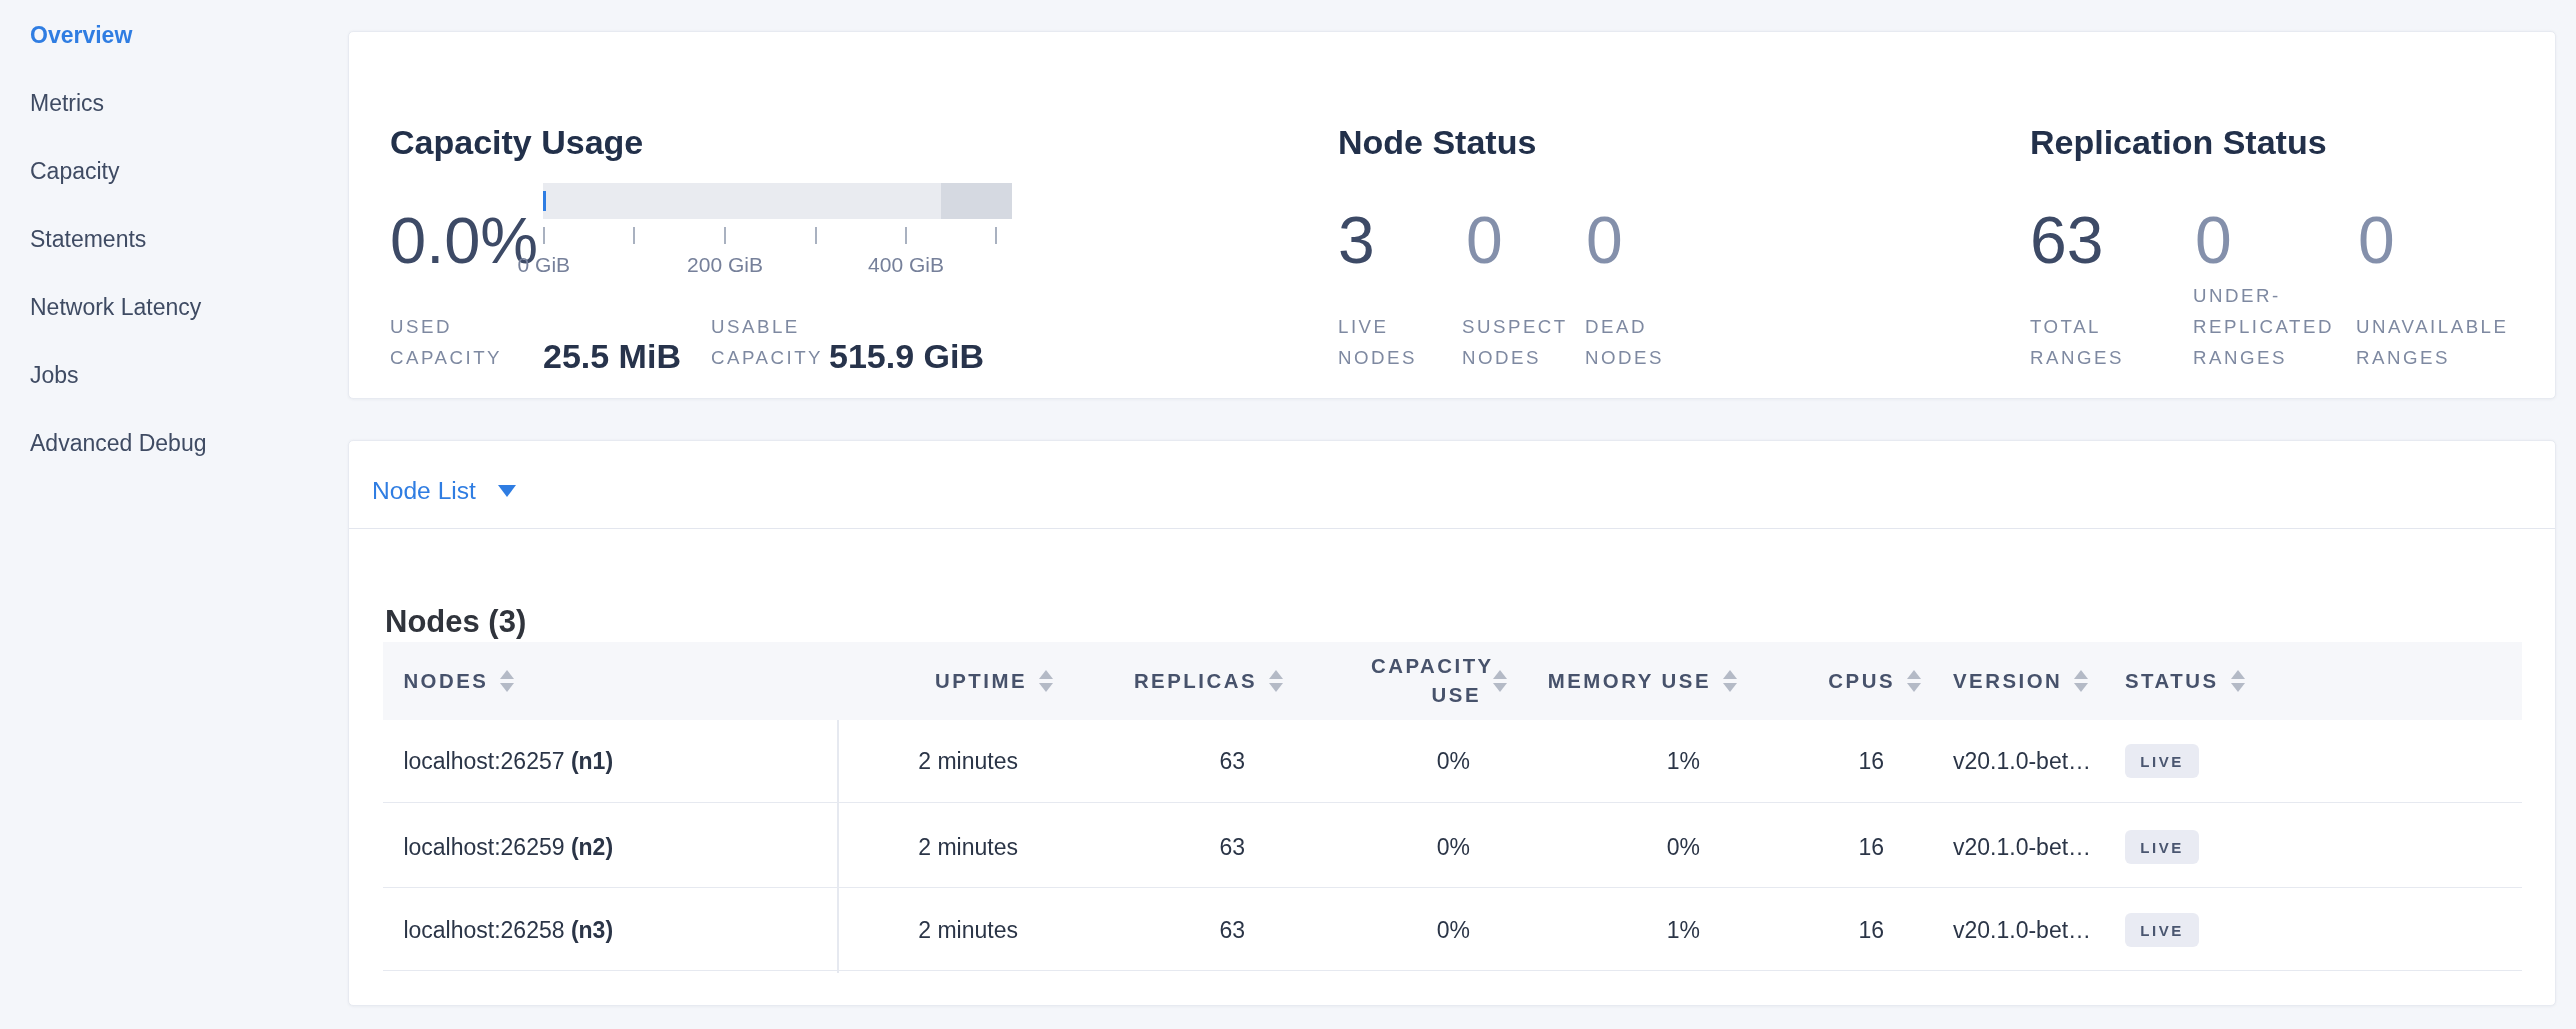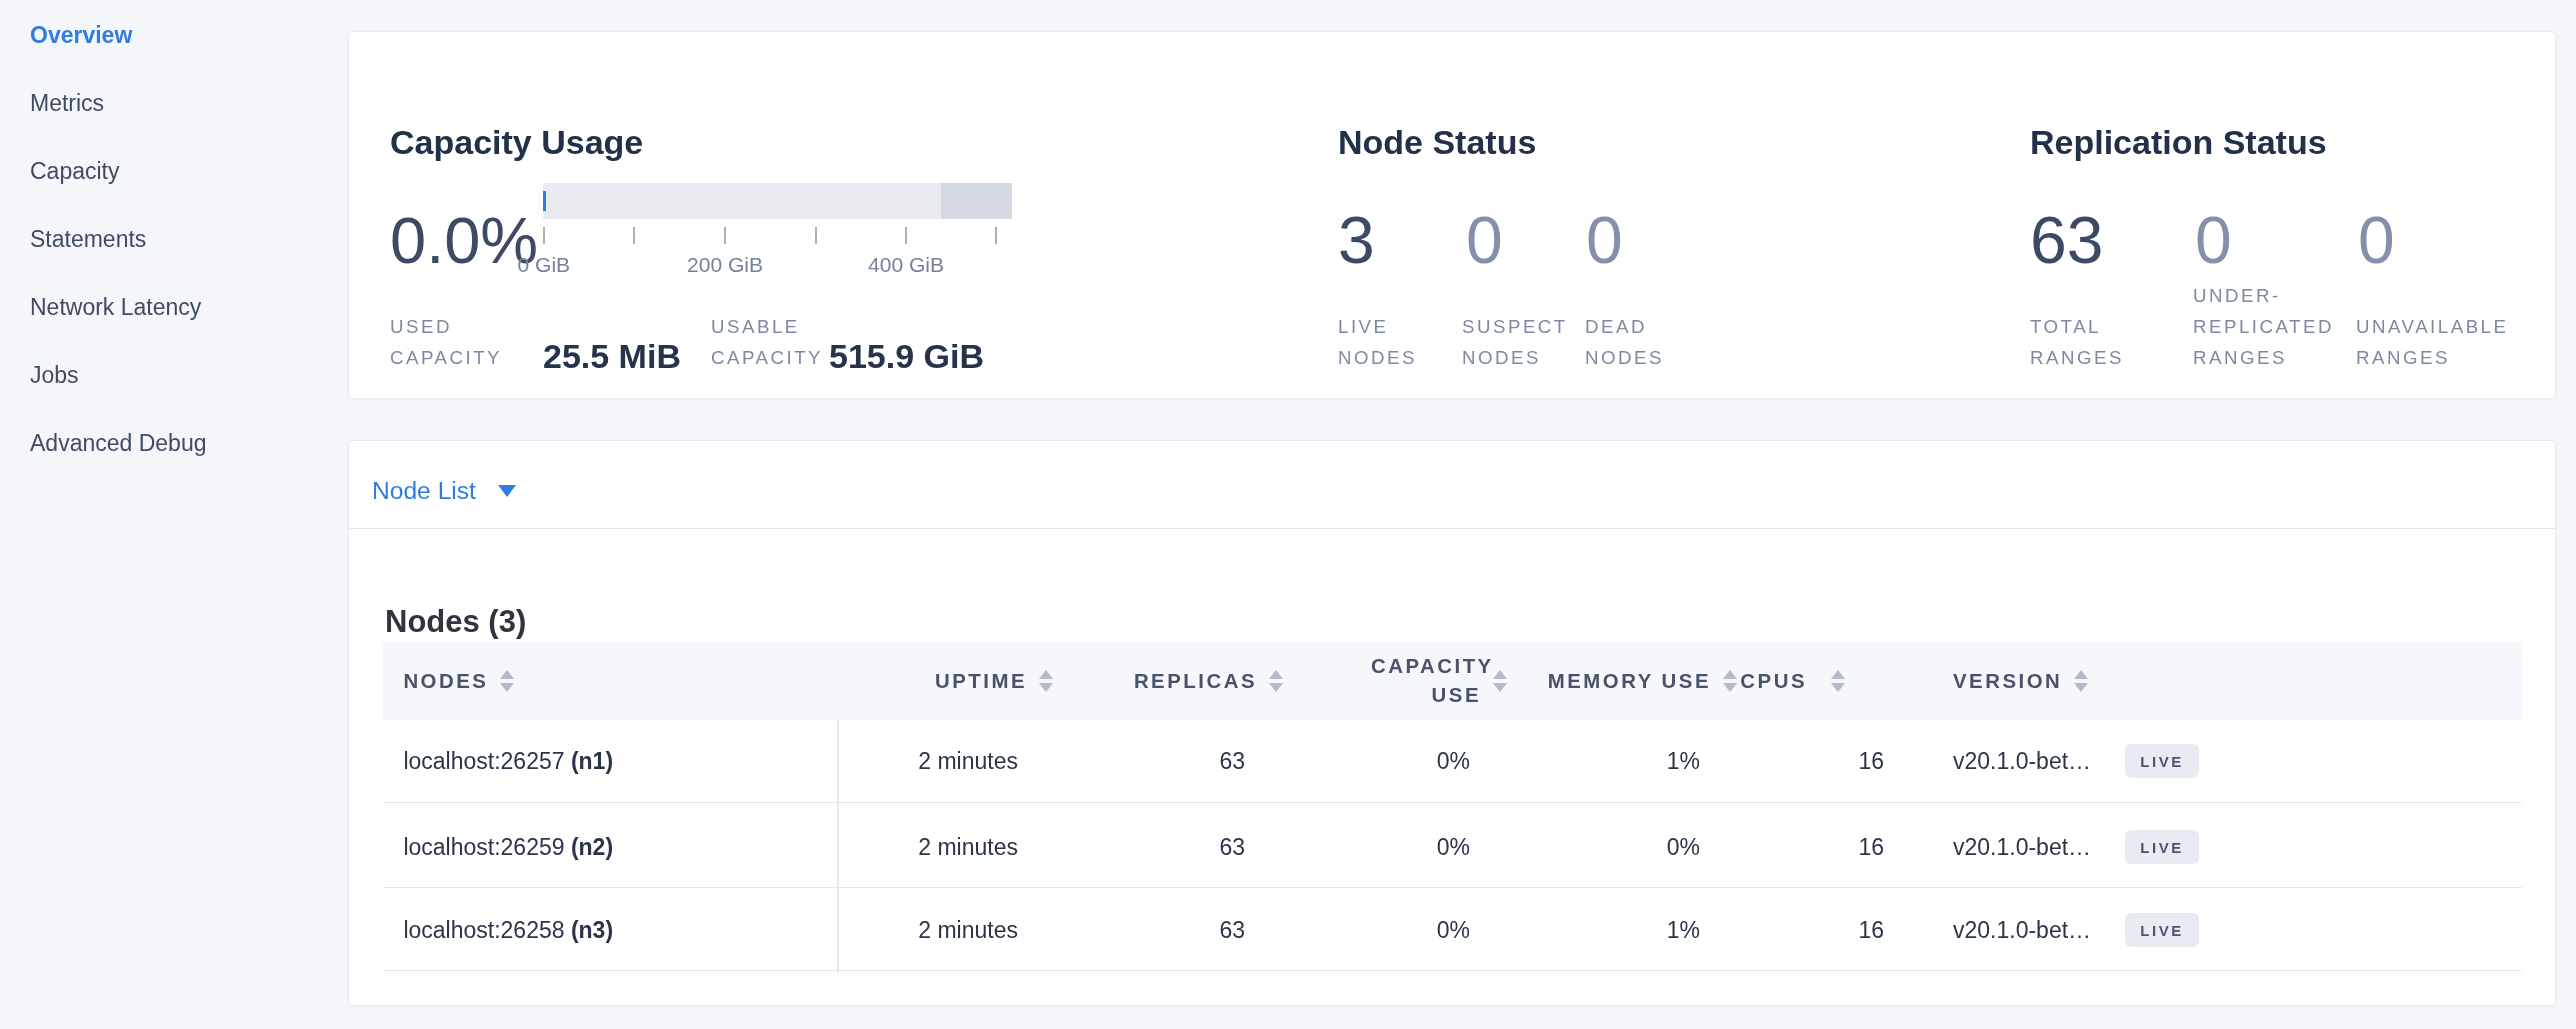--- a/index.html
+++ b/index.html
@@ -87,21 +87,21 @@
   .c-memuse   { left:1154px; width:163px; }
   .c-cpus     { left:1392px; width:109px; }
   .c-version  { left:1570px; width:238px; }
   .c-status   { left:1742px; width:255px; }
 
   .h-nodes    { left:20.4px;   width:407px; }
   .h-uptime   { left:475px;  width:195px; }
   .h-replicas { left:696px;  width:204px; }
   .h-capuse   { left:934px; width:190px; }
   .h-memuse   { left:1154px; width:200px; }
-  .h-cpus     { left:1316px; width:146px;gap:12px; }
+  .h-cpus     { left:1392px; width:146px; }
   .h-version  { left:1570px; width:238px; }
   .h-status   { left:1742px; width:255px; }
 
   .node-name b { font-weight:700; }
 
   .badge {
     display:inline-block; padding:8.5px 15.3px; background:#e9ebf3; border-radius:6px;
     font-size:15px; font-weight:700; letter-spacing:2.5px; color:#4a5670;
   }
 </style>
@@ -217,20 +217,27 @@
             <i class="dn"></i>
           </span>
       </div>
       <div class="hcell l h-version">
         <span class="htext">VERSION</span>
         <span class="sort">
             <i class="up"></i>
             <i class="dn"></i>
           </span>
       </div>
+      <div class="hcell l h-status">
+        <span class="htext">STATUS</span>
+        <span class="sort">
+            <i class="up"></i>
+            <i class="dn"></i>
+          </span>
+      </div>
     </div>
 
     <div class="trow r1">
       <div class="tcell c-nodes node-name">
         <span><span>localhost:26257</span>&nbsp;<b>(n1)</b></span>
       </div>
       <div class="tcell r c-uptime">2 minutes</div>
       <div class="tcell r c-replicas">63</div>
       <div class="tcell r c-capuse">0%</div>
       <div class="tcell r c-memuse">1%</div>

